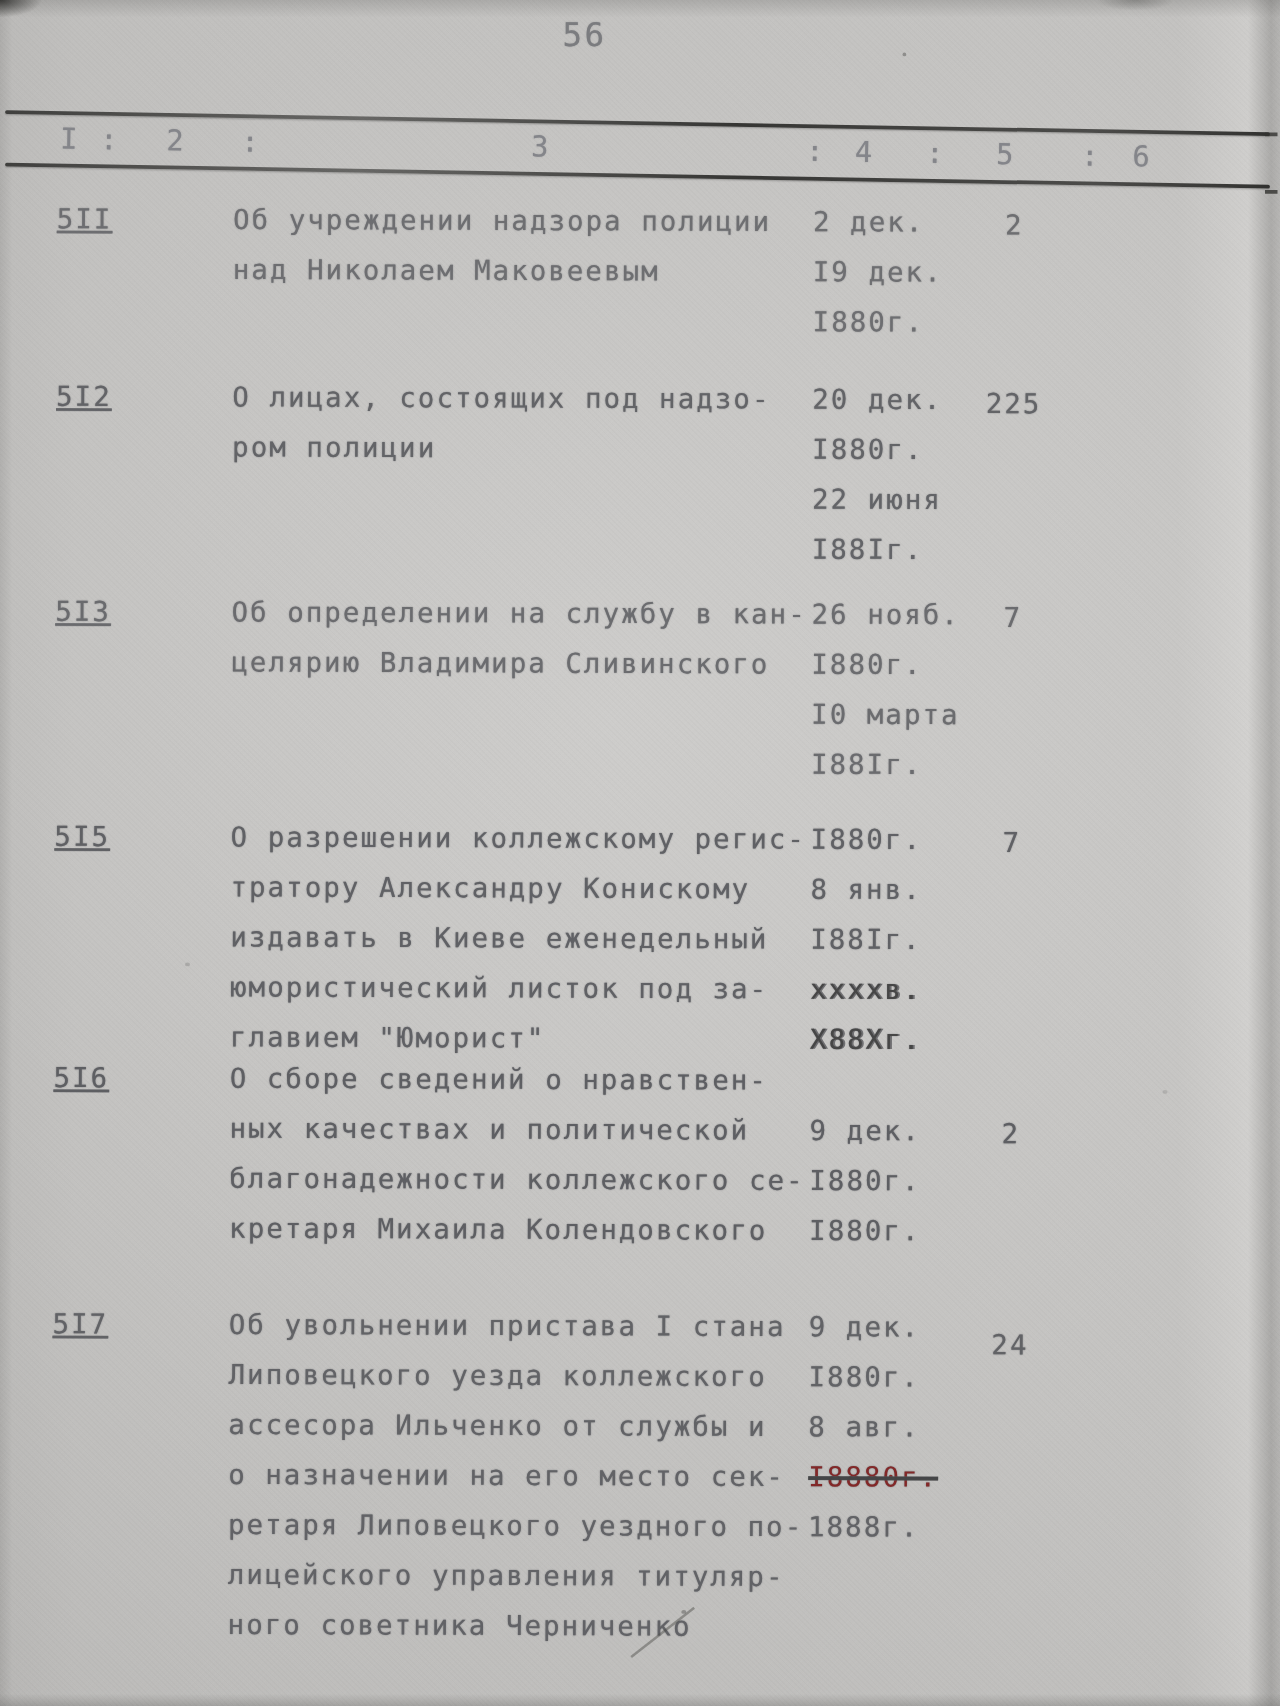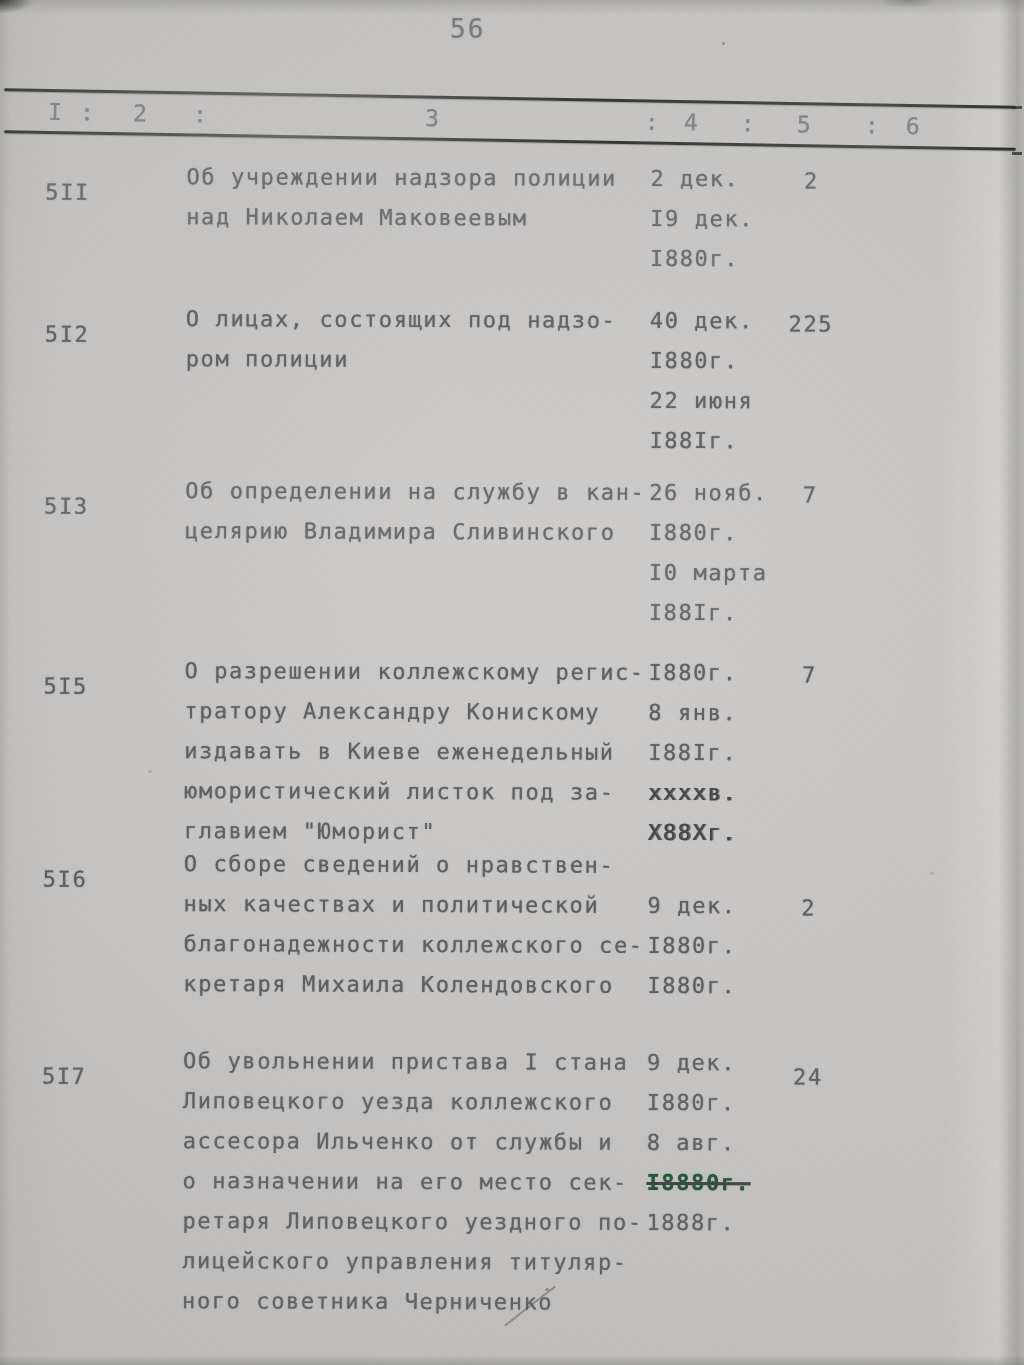--- a/index.html
+++ b/index.html
@@ -59,26 +59,26 @@
   #entries{position:absolute;inset:0;transform:rotate(0.22deg);transform-origin:40% 40%;}
   .entry{position:absolute;left:0;width:1024px;
     font-size:22px;letter-spacing:1.6px;line-height:40px;color:#5b5c60;
     text-shadow:0 0 1.2px rgba(91,92,96,.85);white-space:pre;}
   .entry:nth-of-type(1){top:158px;opacity:.82;}
   .entry:nth-of-type(2){top:300px;opacity:.92;}
   .entry:nth-of-type(3){top:472px;opacity:.85;}
   .entry:nth-of-type(4){top:652px;opacity:.95;}
   .entry:nth-of-type(5){top:845px;opacity:.97;}
   .entry:nth-of-type(6){top:1042px;opacity:.93;}
-  .entry .num{position:absolute;left:44px;top:16px;}
+  .entry .num{position:absolute;left:44px;top:0;text-decoration:underline;}
   .entry .title{position:absolute;left:185px;top:0;width:485px;}
   .entry .dates{position:absolute;left:649px;top:0;width:160px;}
   .entry .pages{position:absolute;left:780px;top:2px;width:60px;text-align:center;}
   .dates .struck{text-decoration:line-through;text-decoration-thickness:2.5px;
-    text-decoration-color:rgba(55,56,58,.9);color:#14532d;font-weight:bold;}
+    text-decoration-color:rgba(55,56,58,.9);color:#7f1d1d;}
   .dates .overtype{color:#404040;text-shadow:1.6px 0 0 rgba(77,78,82,.75),0 0 1px rgba(77,78,82,.8);}
 
   .scratch{position:absolute;left:498px;top:1305px;width:64px;height:1.5px;
     background:rgba(75,75,72,.45);transform:rotate(-38deg);}
   .speck{position:absolute;width:4px;height:3px;border-radius:50%;background:rgba(80,80,78,.45);}
   .speck.s1{left:545px;top:1288px;}
   .speck.s2{left:722px;top:42px;width:3px;}
   .speck.s3{left:148px;top:770px;opacity:.5;}
   .speck.s4{left:930px;top:872px;opacity:.4;}
 </style>
@@ -116,21 +116,21 @@
   <div class="entry">
     <div class="num">5II</div>
     <div class="title"><div>Об учреждении надзора полиции</div><div>над Николаем Маковеевым</div></div>
     <div class="dates" style="top: 0px;"><div>2 дек.</div><div>I9 дек.</div><div>I880г.</div></div>
     <div class="pages" style="top: 2px;">2</div>
   </div>
 
   <div class="entry">
     <div class="num">5I2</div>
     <div class="title"><div>О лицах, состоящих под надзо-</div><div>ром полиции</div></div>
-    <div class="dates" style="top: 0px;"><div>40 дек.</div><div>I880г.</div><div>22 июня</div><div>I88Iг.</div></div>
+    <div class="dates" style="top: 0px;"><div>20 дек.</div><div>I880г.</div><div>22 июня</div><div>I88Iг.</div></div>
     <div class="pages" style="top: 3px;">225</div>
   </div>
 
   <div class="entry">
     <div class="num">5I3</div>
     <div class="title"><div>Об определении на службу в кан-</div><div>целярию Владимира Сливинского</div></div>
     <div class="dates" style="top: 0px;"><div>26 нояб.</div><div>I880г.</div><div>I0 марта</div><div>I88Iг.</div></div>
     <div class="pages" style="top: 2px;">7</div>
   </div>
 

